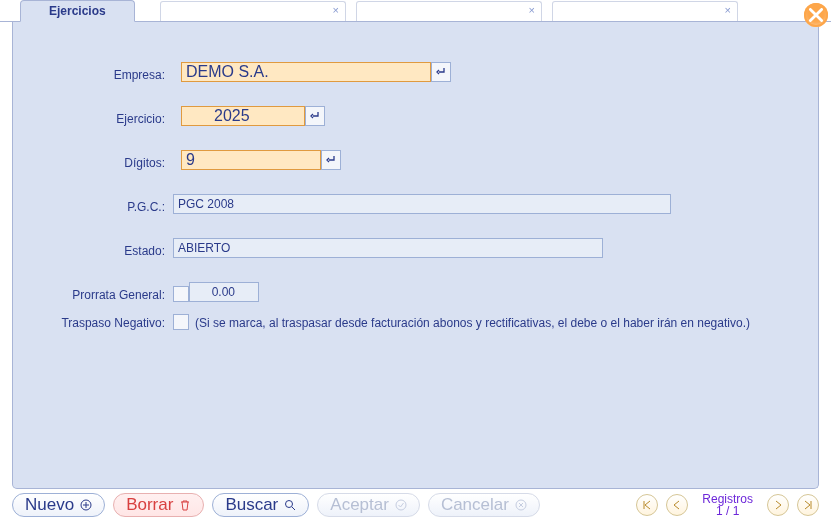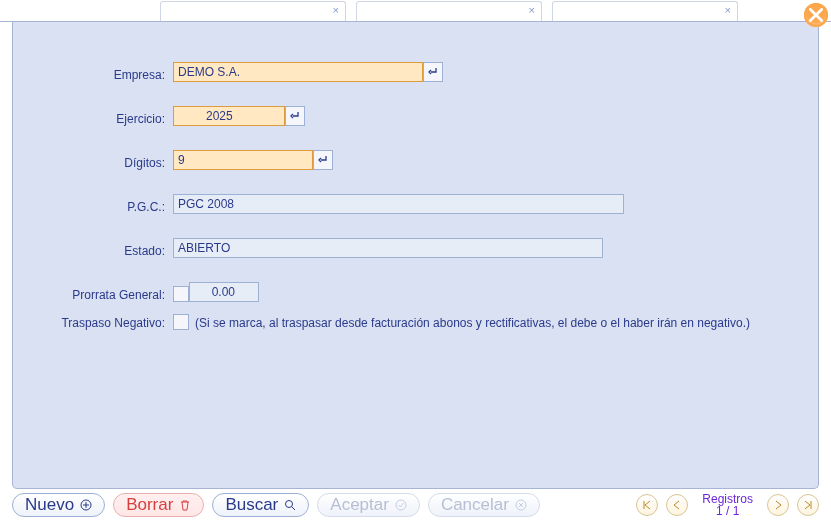--- a/index.html
+++ b/index.html
@@ -10,21 +10,21 @@
   .ghost-tab { width: 186px; height: 20px; border: 1px solid #d0d6e6; border-bottom: none; border-radius: 3px 3px 0 0; background: #fff; position: relative; }
   .ghost-tab .x { position: absolute; right: 6px; top: 2px; font-size: 11px; color: #889ad0; }
   .tab-active { position: absolute; left: 20px; bottom: -1px; height: 22px; padding: 0 28px; background: #d9e1f2; border: 1px solid #a8b4d6; border-bottom: 1px solid #d9e1f2; border-radius: 4px 4px 0 0; display: flex; align-items: center; font-weight: bold; color: #2a3a8a; z-index: 5; }
   .close-btn { position: absolute; top: 3px; right: 3px; width: 24px; height: 24px; border-radius: 50%; background: #fda64a; box-shadow: inset 0 0 0 2px #fda64a, inset 0 -2px 4px rgba(255,255,255,.5); display:flex;align-items:center;justify-content:center; cursor:pointer; z-index: 20; }
   .close-btn svg { width: 14px; height: 14px; }
 
   .panel { position: absolute; left: 12px; right: 12px; top: 22px; bottom: 36px; background: #d9e1f2; border: 1px solid #a8b4d6; border-top: none; border-radius: 0 5px 5px 5px; padding: 40px 30px 20px 30px; }
 
   .form-row { display: flex; align-items: flex-end; margin-bottom: 24px; }
   .lbl { width: 130px; text-align: right; padding-right: 8px; color: #2a3a8a; }
-  .inp { height: 20px; background: #ffe8c2; border-top: 1px solid #e09a3f; border-left: 1px solid #e09a3f; border-right: 1px solid #e09a3f; border-bottom: 1px solid #e09a3f; padding: 0 4px; color: #2a3a8a; font-size: 12px; outline: none; }
+  .inp { height: 20px; background: #ffe8c2; border-top: 1px solid #e09a3f; border-left: 1px solid #e09a3f; border-right: 1px solid #e09a3f; border-bottom: 1px solid #e09a3f; padding: 0 4px; color: #2a3a8a; font-size: 16px; outline: none; margin-left: 8px; }
   .inp-ro { height: 20px; background: #e7edf7; border: 1px solid #9db0d6; padding: 0 4px; color: #2a3a8a; font-size: 12px; outline: none; }
   .inp-num { text-align: right; padding-right: 23px; }
   .lookup { width: 20px; height: 20px; background: #f4f6fb; border: 1px solid #9db0d6; margin-left: 0; display:flex;align-items:center;justify-content:center; cursor:pointer; }
   .lookup svg { width: 10px; height: 10px; }
   .chk { width: 16px; height: 16px; background: #f4f6fb; border: 1px solid #9db0d6; }
   .helper { color: #2a3a8a; margin-left: 6px; }
 
   .bottombar { position: absolute; left: 12px; right: 12px; bottom: 5px; height: 30px; display: flex; align-items: center; gap: 8px; }
   .pill { height: 24px; border: 1px solid #9db0d6; border-radius: 12px; background: linear-gradient(#ffffff,#eef2fa); padding: 0 12px; display: flex; align-items: center; gap: 6px; color: #2a3a8a; cursor: pointer; font-size: 17px; }
   .pill.red { color: #d84040; border-color: #e8b0b0; background: linear-gradient(#fff0f0,#ffe6e6); }
@@ -43,20 +43,23 @@
     <div style="width:130px;"></div>
     <div class="ghost-tab">
         <span class="x">×</span>
       </div>
     <div class="ghost-tab">
         <span class="x">×</span>
       </div>
     <div class="ghost-tab">
         <span class="x">×</span>
       </div>
+    <div class="tab-active">
+      <span>Ejercicios</span>
+    </div>
   </div>
 
   <div class="close-btn">
     <svg viewBox="0 0 10 10">
         <path d="M1 1 L9 9 M9 1 L1 9" stroke="#fff" stroke-width="2" stroke-linecap="round"></path>
       </svg>
   </div>
 
   <div class="panel">
 
@@ -65,41 +68,41 @@
       <input class="inp" style="width: 250px;" value="DEMO S.A.">
       <div class="lookup">
         <svg viewBox="0 0 10 10">
             <path d="M8 1 v4 h-5 M3 3 l-2 2 l2 2" fill="none" stroke="#2a3a8a" stroke-width="1.3"></path>
           </svg>
       </div>
     </div>
 
     <div class="form-row">
       <div class="lbl">Ejercicio:</div>
-      <input class="inp" style="width: 112px; padding-left: 32px;" value="2025">
+      <input class="inp" style="width: 124px; padding-left: 32px;" value="2025">
       <div class="lookup">
         <svg viewBox="0 0 10 10">
             <path d="M8 1 v4 h-5 M3 3 l-2 2 l2 2" fill="none" stroke="#2a3a8a" stroke-width="1.3"></path>
           </svg>
       </div>
     </div>
 
     <div class="form-row">
       <div class="lbl">Dígitos:</div>
       <input class="inp" style="width: 140px;" value="9">
       <div class="lookup">
         <svg viewBox="0 0 10 10">
             <path d="M8 1 v4 h-5 M3 3 l-2 2 l2 2" fill="none" stroke="#2a3a8a" stroke-width="1.3"></path>
           </svg>
       </div>
     </div>
 
     <div class="form-row">
       <div class="lbl">P.G.C.:</div>
-      <input class="inp-ro" style="width: 451px;" readonly="" value="PGC 2008">
+      <input class="inp-ro" style="width: 498px;" readonly="" value="PGC 2008">
     </div>
 
     <div class="form-row">
       <div class="lbl">Estado:</div>
       <input class="inp-ro" style="width: 430px;" readonly="" value="ABIERTO">
     </div>
 
     <div class="form-row" style="margin-bottom:12px;">
       <div class="lbl" style="width:130px;">Prorrata General:</div>
       <div class="chk"></div>

